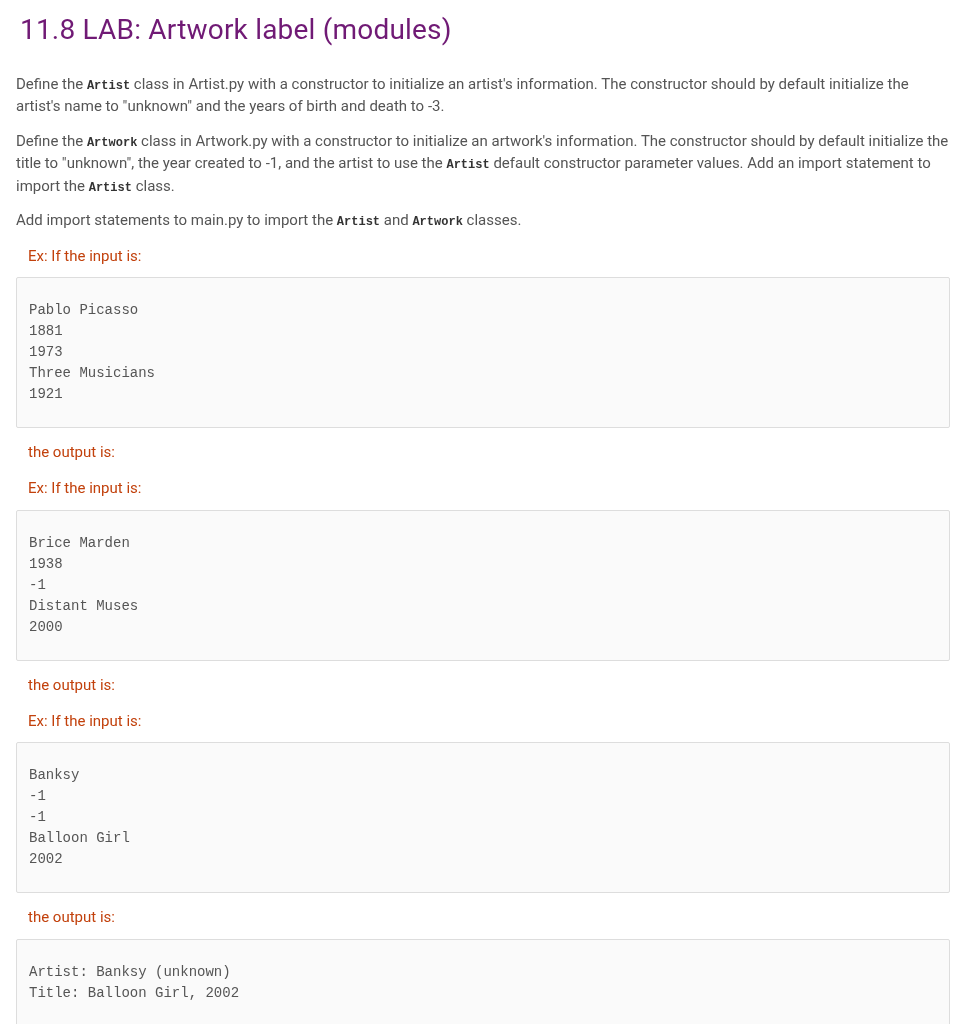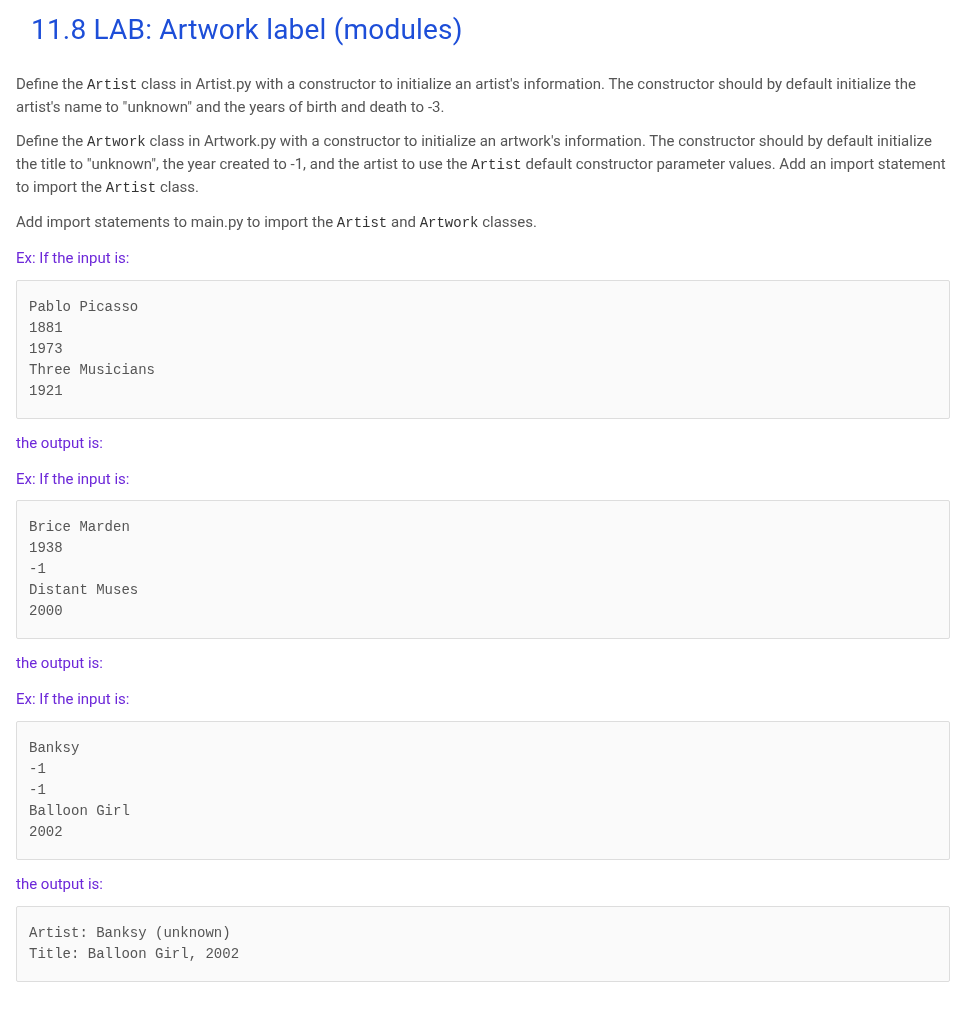--- a/index.html
+++ b/index.html
@@ -11,45 +11,46 @@
     font-size: 15px;
     line-height: 1.45;
   }
   .page {
     padding: 4px 16px 20px 16px;
     width: 934px;
   }
   h1.title {
     font-size: 28px;
     font-weight: 400;
-    color: #1d4ed8;
-    margin: 6px 0 22px 15px;
+    color: #701a75;
+    margin: 6px 0 22px 4px;
     letter-spacing: 0.2px;
   }
   p.para {
     margin: 0 0 12px 0;
     color: #555;
     font-size: 15px;
     line-height: 1.5;
   }
   p.ex-label {
-    margin: 14px 0 10px 0;
-    color: #6d28d9;
+    margin: 14px 0 10px 12px;
+    color: #c2410c;
     font-size: 15px;
   }
   code.inline {
     font-family: "Courier New", Courier, monospace;
-    font-size: 14px;
+    font-size: 12px;
     color: #333;
+    font-weight: bold;
   }
   pre.codeblock {
     background: #fafafa;
     border: 1px solid #ddd;
     border-radius: 2px;
-    padding: 16px 12px;
+    padding: 22px 12px;
     margin: 0 0 14px 0;
     font-family: "Courier New", Courier, monospace;
     font-size: 14px;
     line-height: 1.5;
     color: #555;
     white-space: pre;
     overflow: hidden;
   }
 </style>
 </head>

